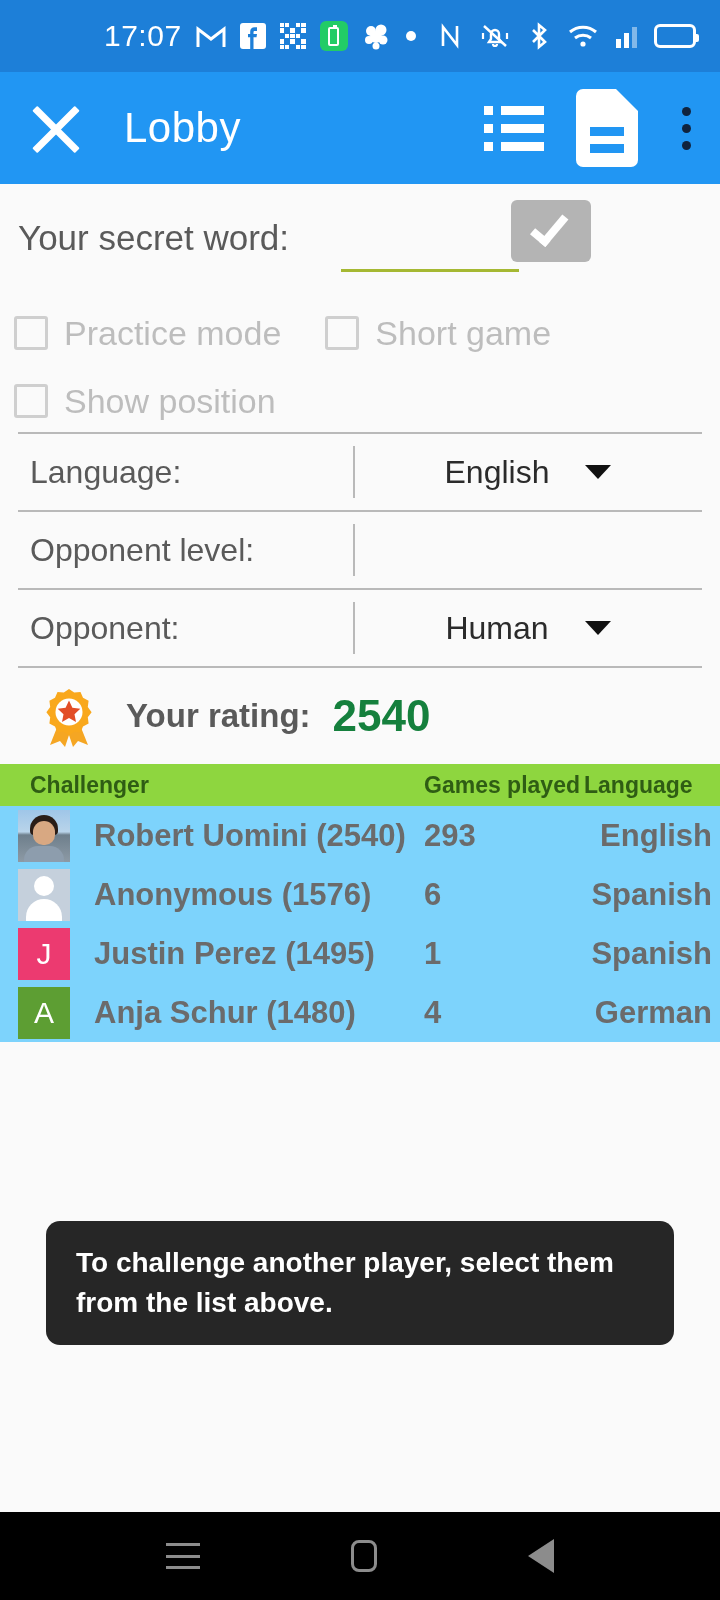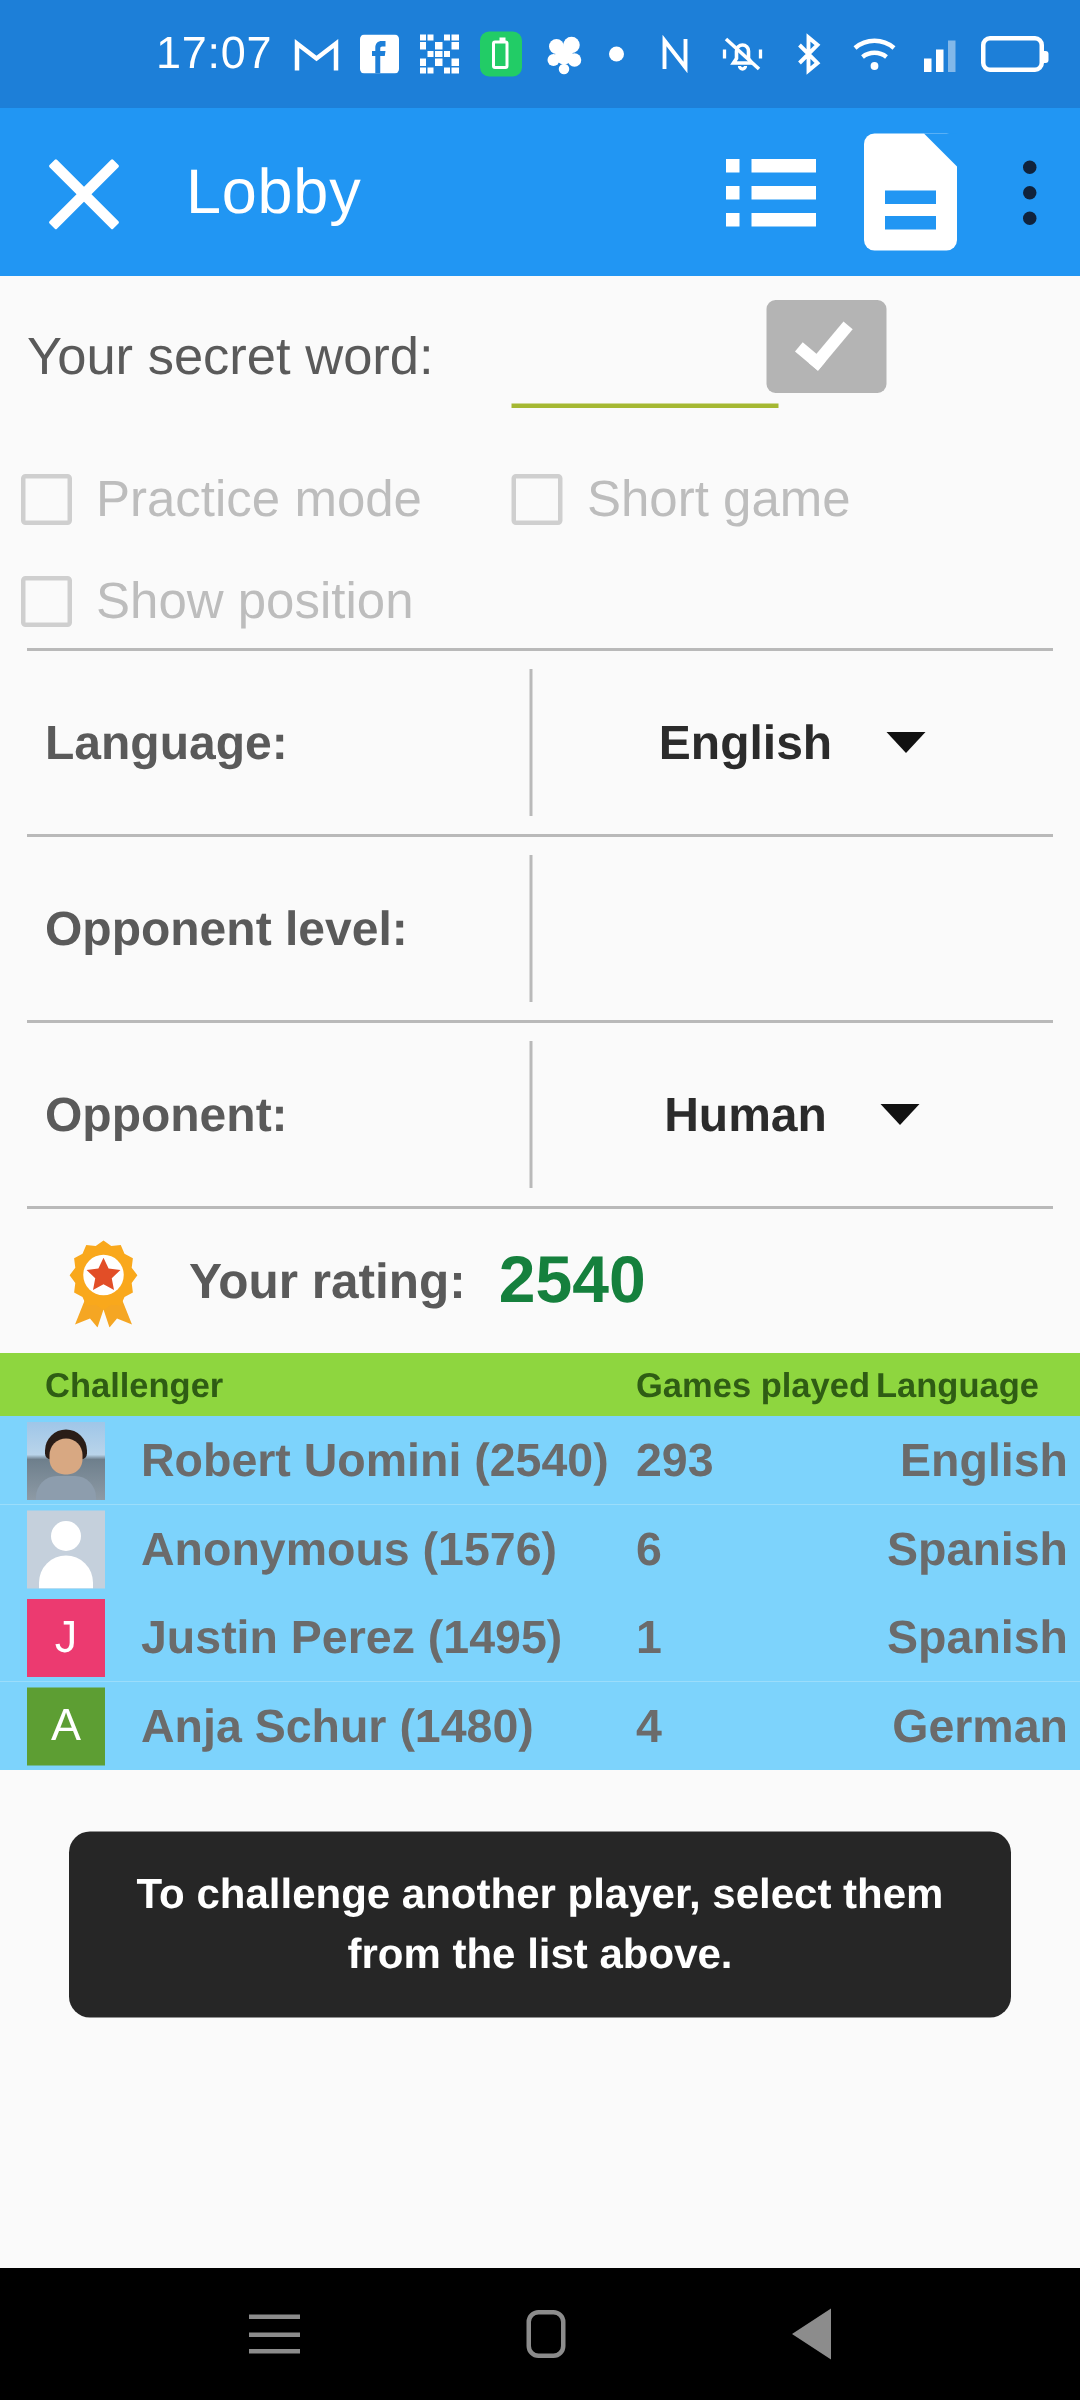--- a/index.html
+++ b/index.html
@@ -80,25 +80,25 @@
                   font-size: 30px; color: #444; outline: none; font-family: "Liberation Sans", sans-serif; }
   .ok-btn { position: absolute; right: 129px; top: 16px; width: 80px; height: 62px;
             background: #b4b4b4; border-radius: 6px; display: flex; align-items: center; justify-content: center; }
   .ok-btn .chk { width: 36px; height: 20px; border-left: 8px solid #fff; border-bottom: 8px solid #fff;
                  transform: rotate(-50deg) translate(2px,-4px); }
 
   .checkrow { display: flex; align-items: center; padding-left: 14px; }
   .cb { display: flex; align-items: center; }
   .cb .box { width: 34px; height: 34px; border: 3px solid #cfcfcf; border-radius: 3px; display: block; }
   .cb .lbl { font-size: 34px; color: #bdbdbd; margin-left: 16px; white-space: nowrap; text-align: center; }
-  .cb2 { margin-left: 60px; }
+  .cb2 { margin-left: 44px; }
 
   .divider { height: 2px; background: #b9b9b9; margin: 0 18px; }
 
-  .setting-row { position: relative; height: 122px; display: flex; align-items: center; font-weight: bold; }
+  .setting-row { position: relative; height: 76px; display: flex; align-items: center; }
   .setting-row .vline { position: absolute; left: 353px; top: 12px; bottom: 12px; width: 2px; background: #b9b9b9; }
   .set-label { font-size: 32px; color: #5a5a5a; margin-left: 30px; }
   .set-value-wrap { position: absolute; left: 354px; right: 18px; display: flex; align-items: center; justify-content: center; gap: 0; }
   .set-value { font-size: 32px; color: #2b2b2b; }
   .set-value.dim { color: #bdbdbd; }
   .caret { width: 0; height: 0; border-left: 13px solid transparent; border-right: 13px solid transparent;
            border-top: 14px solid #111; margin-left: 36px; }
 
   .rating-row { display: flex; align-items: center; height: 96px; padding-left: 38px; }
   .rating-text { font-size: 33px; color: #5a5a5a; font-weight: bold; margin-left: 26px; }
@@ -120,21 +120,21 @@
   .avatar .ph-body { position: absolute; left: 6px; bottom: 0; width: 40px; height: 16px; background: #8d9dad; border-radius: 14px 14px 0 0; }
   .avatar .sil-head { position: absolute; left: 16px; top: 7px; width: 20px; height: 20px; background: #fff; border-radius: 50%; }
   .avatar .sil-body { position: absolute; left: 8px; bottom: 0; width: 36px; height: 22px; background: #fff; border-radius: 18px 18px 0 0; }
   .row-name { font-size: 31px; color: #6b6b6b; font-weight: bold; margin-left: 24px; flex: 1; white-space: nowrap; }
   .row-games { font-size: 31px; color: #6b6b6b; font-weight: bold; width: 160px; }
   .row-lang { font-size: 31px; color: #6b6b6b; font-weight: bold; width: 128px; text-align: right; }
 
   
   .toast { position: absolute; left: 46px; right: 46px; top: 1221px;
            background: #262626; border-radius: 14px; padding: 22px 30px;
-           color: #fff; font-size: 28px; font-weight: bold; text-align: center; line-height: 1.42; }
+           color: #fff; font-size: 28px; font-weight: bold; text-align: left; line-height: 1.42; }
 
   
   .navbar { position: absolute; left: 0; bottom: 0; width: 720px; height: 88px; background: #000;
             display: flex; align-items: center; justify-content: space-around; padding: 0 90px; }
   .nav-recents { width: 34px; height: 26px; display: flex; flex-direction: column; justify-content: space-between; }
   .nav-recents i { height: 3px; background: #8c8c8c; display: block; }
   .nav-home { width: 26px; height: 32px; border: 3px solid #8c8c8c; border-radius: 8px; }
   .nav-back { width: 0; height: 0; border-top: 17px solid transparent; border-bottom: 17px solid transparent;
               border-right: 26px solid #8c8c8c; }
 </style>

